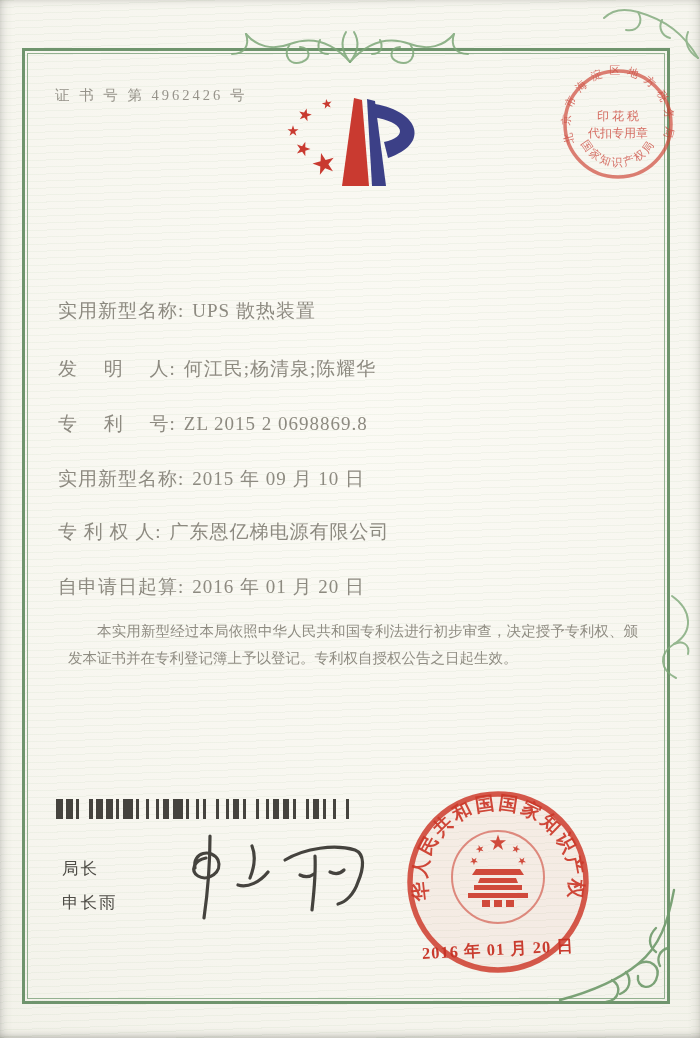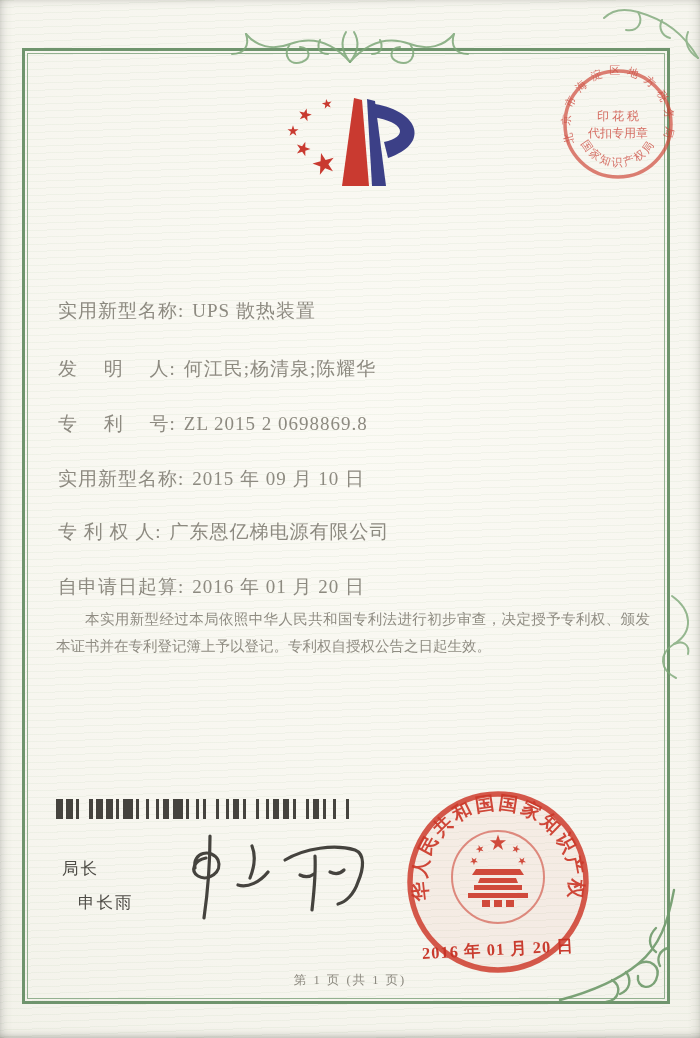--- a/index.html
+++ b/index.html
@@ -37,28 +37,28 @@
     font-size:35px;font-weight:400;color:#54524b;letter-spacing:9px;margin:0;
   }
   .fields{position:absolute;left:58px;top:0;right:40px;}
   .field{position:absolute;left:0;font-size:19px;color:#8d8a80;letter-spacing:1px;white-space:nowrap;}
   .field .fvalue{margin-left:8px;}
   .f0{top:298px}.f1{top:356px}.f2{top:411px}.f3{top:466px}.f4{top:519px}.f5{top:574px}
   .body-text{
     position:absolute;left:56px;top:606px;width:594px;
     font-size:14.5px;line-height:26.5px;color:#8f8c82;text-align:justify;
   }
-  .body-text p{margin:0;text-indent:2em;}
+  .body-text p{margin:12px;text-indent:2em;}
   .barcode{
     position:absolute;left:56px;top:799px;width:300px;height:20px;overflow:hidden;
   }
   .barcode i{position:absolute;top:0;bottom:0;background:#45433e;}
   .signer{position:absolute;left:62px;font-size:16.5px;color:#4e4c46;letter-spacing:2px;}
   .signer-title{top:858px;}
-  .signer-name{top:892px;margin-left:16px;}
+  .signer-name{top:892px;}
   .signature{position:absolute;left:150px;top:830px;}
   .seal{position:absolute;filter:blur(0.4px);}
   .seal-issuing{left:398px;top:785px;}
   .seal-tax{left:552px;top:58px;opacity:.85;}
   .footer{
     position:absolute;left:0;right:0;top:972px;text-align:center;
     font-size:12.5px;letter-spacing:2px;color:#8b887e;
   }
   svg{display:block;}
 </style>
@@ -103,20 +103,24 @@
     <g stroke="#6f9a6b" fill="none" stroke-width="2.4" stroke-linecap="round" opacity="0.9">
       <path d="M118,2 C112,34 104,58 82,76 C60,94 34,104 4,112"></path>
       <path d="M82,76 C94,70 106,78 100,92 C95,103 80,100 82,88"></path>
       <path d="M56,92 C66,98 64,112 50,114"></path>
       <path d="M100,40 C92,48 92,58 100,64"></path>
       <path d="M112,60 C104,62 100,70 104,78"></path>
       <path d="M70,84 C76,92 74,102 64,106"></path>
     </g>
   </svg>
 
+  <div class="cert-no">
+    <span>证 书 号</span>
+    <span>第 4962426 号</span>
+  </div>
 
   <svg class="logo" width="165" height="100" viewBox="0 0 165 100">
     <defs>
       <path id="star5" d="M0,-10 L2.25,-3.09 L9.51,-3.09 L3.63,1.18 L5.88,8.09 L0,3.82 L-5.88,8.09 L-3.63,1.18 L-9.51,-3.09 L-2.25,-3.09 Z"></path>
     </defs>
     <g fill="#c93a30">
       <use href="#star5" transform="translate(52,72) scale(1.15) rotate(-15)"></use>
       <use href="#star5" transform="translate(31,57) scale(0.75) rotate(18)"></use>
       <use href="#star5" transform="translate(21,39) scale(0.58)"></use>
       <use href="#star5" transform="translate(33,23) scale(0.68) rotate(14)"></use>
@@ -237,15 +241,14 @@
     <text font-size="11" fill="rgba(200,60,48,0.85)" style="letter-spacing:6.5px">
       <textPath href="#tax-top-arc" startOffset="50%" text-anchor="middle">北京市海淀区地方税务局</textPath>
     </text>
     <text font-size="11" fill="rgba(200,60,48,0.85)" style="letter-spacing:2px">
       <textPath href="#tax-bottom-arc" startOffset="50%" text-anchor="middle">国家知识产权局</textPath>
     </text>
     <text x="66" y="62" text-anchor="middle" font-size="12" fill="rgba(200,60,48,0.88)">印 花 税</text>
     <text x="66" y="79" text-anchor="middle" font-size="12" fill="rgba(200,60,48,0.88)">代扣专用章</text>
   </svg>
 
-  <div class="footer">第 1 页 (共 1 页)</div>
 
 </div>
 
 </body></html>

